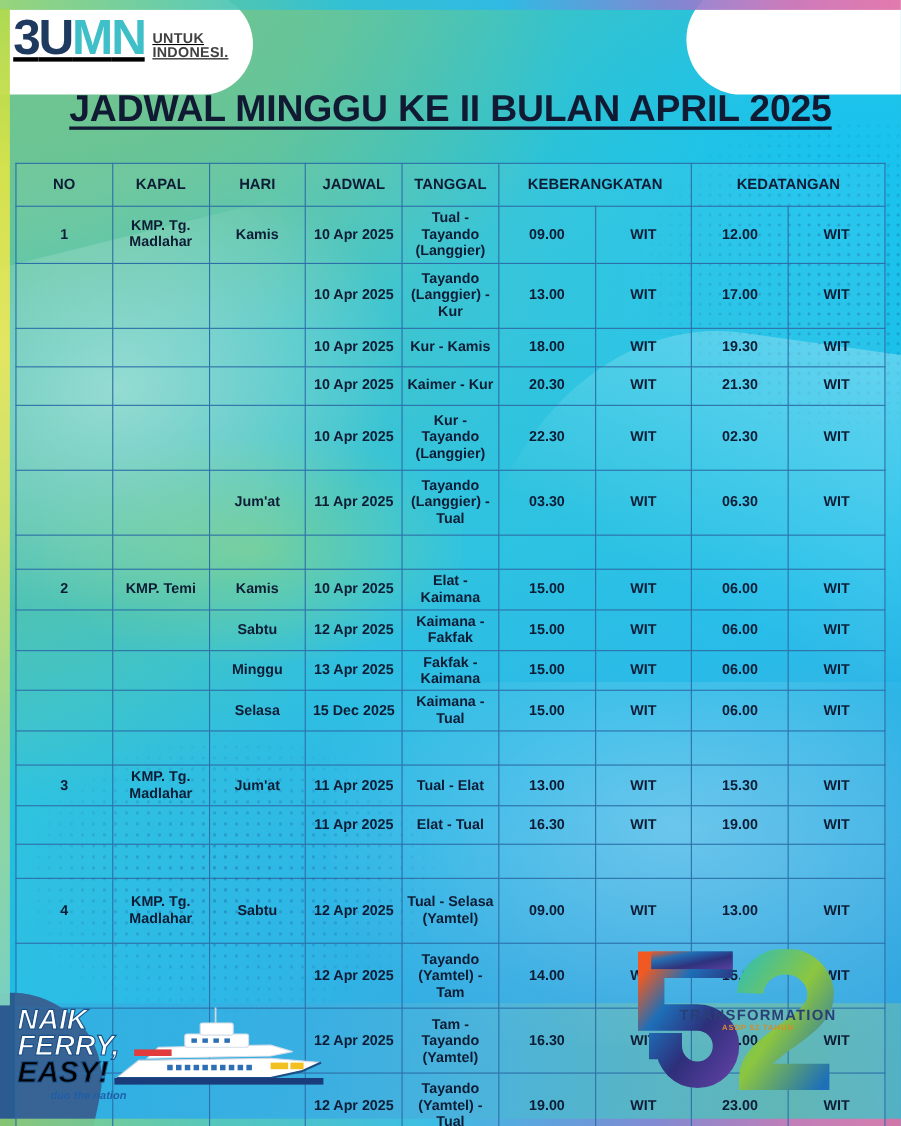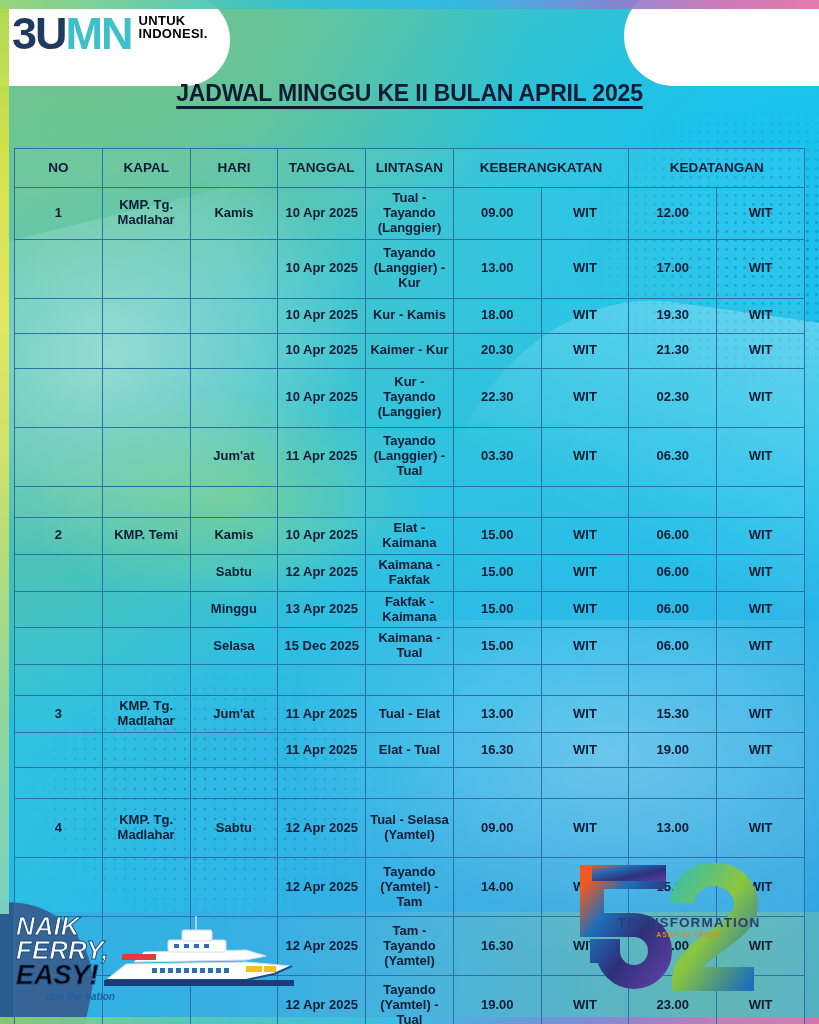--- a/index.html
+++ b/index.html
@@ -84,36 +84,36 @@
     position:absolute;left:0;bottom:0;width:819px;height:7px;
     background:linear-gradient(90deg,#8fd06f 0%,#4ec7b4 24%,#2fbbe5 48%,#7b7fd3 72%,#c96fb4 88%,#e06fa6 100%);
     opacity:.9;
   }
   .bg-navy-corner{
     position:absolute;left:-56px;bottom:-20px;width:150px;height:140px;
     background:#2c5b8f;border-radius:50% 60% 0 0;transform:rotate(12deg);
   }
 
   
-  .bumn-logo{position:absolute;left:12px;top:14px;display:flex;align-items:flex-start;gap:7px;}
+  .bumn-logo{position:absolute;left:12px;top:14px;display:flex;align-items:flex-end;gap:7px;text-decoration:underline;}
   .bumn-mark{font-size:45px;line-height:40px;font-weight:bold;letter-spacing:-2px;}
   .bumn-mark .b{color:#1f3a5f;}
   .bumn-mark .u{color:#1f3a5f;}
   .bumn-mark .m{color:#3fc0c8;}
   .bumn-mark .n{color:#3fc0c8;}
-  .bumn-sub{color:#000000;font-size:13px;font-weight:bold;line-height:13px;letter-spacing:.3px;}
+  .bumn-sub{color:#404040;font-size:13px;font-weight:bold;line-height:13px;letter-spacing:.3px;}
 
   .asdp-logo{position:absolute;right:18px;top:8px;width:130px;text-align:center;}
   .asdp-word{font-size:34px;font-weight:bold;color:#2e4a6e;letter-spacing:-1px;line-height:30px;margin-top:-4px;}
   .asdp-sub{font-size:6px;color:#7a93ae;letter-spacing:1.2px;margin-top:1px;}
 
   
   .title{
     position:absolute;left:0;top:80px;width:819px;text-align:center;
-    font-size:23px;font-weight:bold;color:#101b33;
+    font-size:34px;font-weight:bold;color:#101b33;
     letter-spacing:-.2px;
     text-decoration:underline;text-underline-offset:5px;text-decoration-thickness:3px;
   }
 
   
   .table-wrap{position:absolute;left:14px;top:148px;width:791px;}
   table.sched{
     border-collapse:collapse;width:791px;
     table-layout:fixed;
   }
@@ -195,22 +195,22 @@
 
   <div class="title">JADWAL MINGGU KE II BULAN APRIL 2025</div>
 
   <div class="table-wrap">
     <table class="sched">
       <thead>
         <tr>
           <th class="c-no">NO</th>
           <th class="c-kapal">KAPAL</th>
           <th class="c-hari">HARI</th>
-          <th class="c-tgl">TANGGAL</th>
-          <th class="c-lintasan">LINTASAN</th>
+          <th class="c-tgl">JADWAL</th>
+          <th class="c-lintasan">TANGGAL</th>
           <th colspan="2">KEBERANGKATAN</th>
           <th colspan="2">KEDATANGAN</th>
         </tr>
       </thead>
       <tbody id="sched-body">
           <tr class="r1">
             <td class="c-no">1</td>
             <td class="c-kapal">KMP. Tg. Madlahar</td>
             <td class="c-hari">Kamis</td>
             <td class="c-tgl">10 Apr 2025</td>

